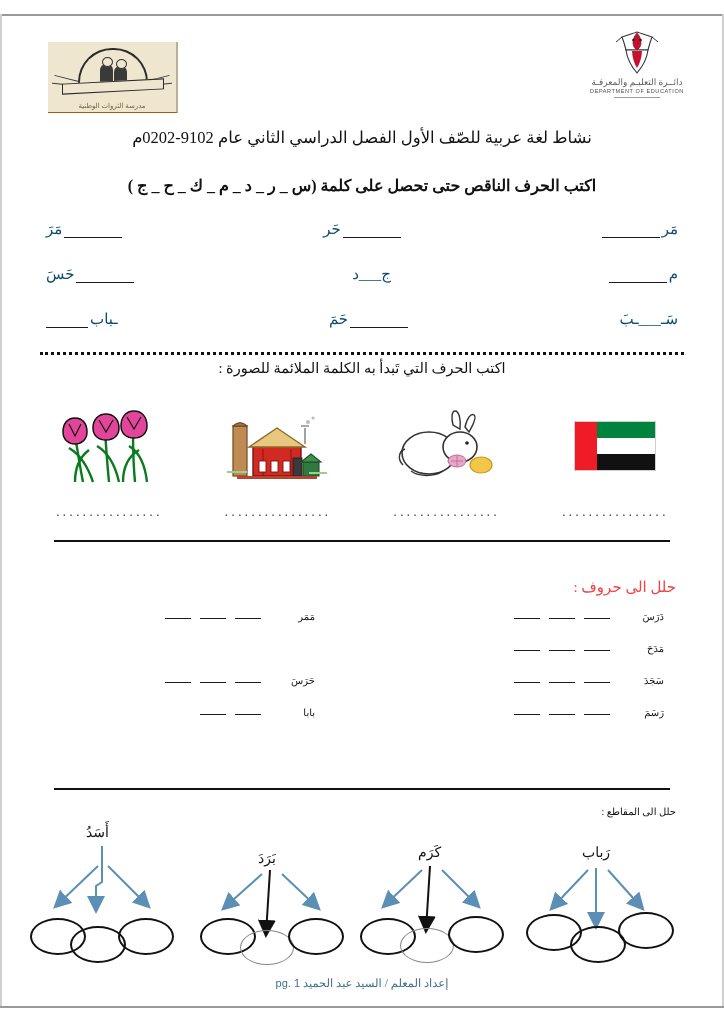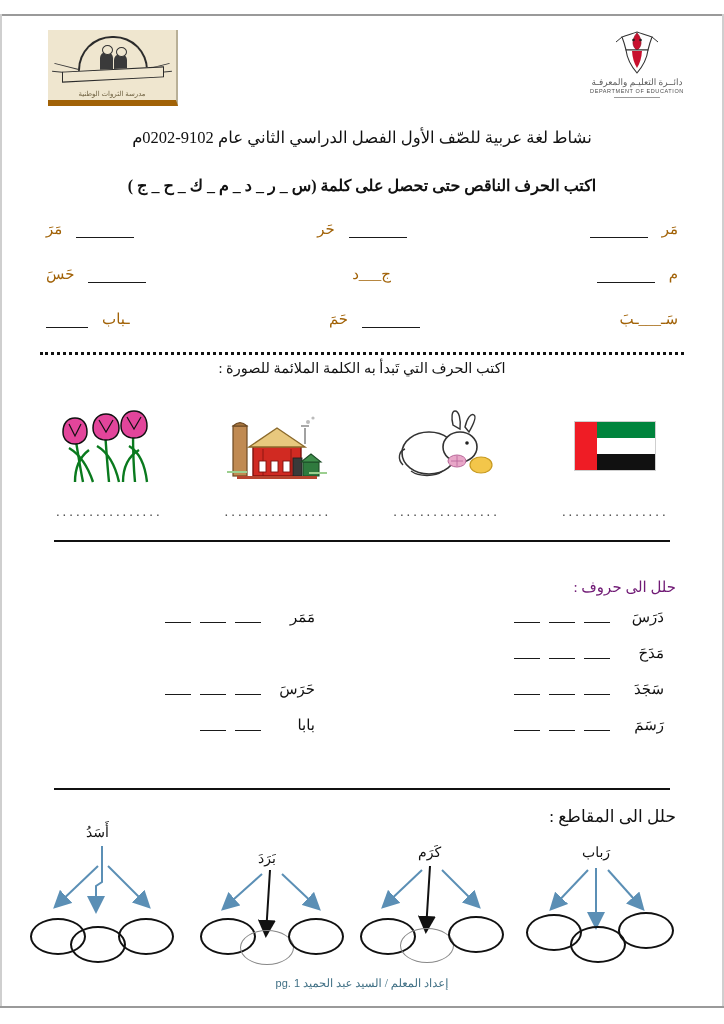--- a/index.html
+++ b/index.html
@@ -44,25 +44,25 @@
   }
 
   
   .header {
     position: absolute;
     top: 26px; left: 0; right: 0;
     height: 86px;
   }
   .school-logo {
     position: absolute;
-    left: 48px; top: 4px;
+    left: 48px; top: 16px;
     width: 128px; height: 70px;
     background: #efe6cf;
     border-right: 2px solid #b9b097;
-    border-bottom: 6px solid #a16207;
+    border-bottom: 1px solid #a16207;
     overflow: hidden;
   }
   .school-logo .arc {
     position: absolute;
     left: 30px; top: 6px;
     width: 66px; height: 40px;
     border: 2px solid #2b2b2b;
     border-bottom: none;
     border-radius: 34px 34px 0 0;
   }
@@ -174,26 +174,26 @@
     left: 46px; right: 46px;
     display: flex;
     flex-direction: row-reverse;
     justify-content: space-between;
     align-items: flex-end;
     direction: rtl;
   }
   .fill-item {
     font-size: 15px;
     direction: rtl;
-    color: #a16207;
+    color: #0c4a6e;
     white-space: nowrap;
     display: flex;
     flex-direction: row;
     align-items: flex-end;
-    gap: 14px;
+    gap: 2px;
   }
   .blank-line {
     display: inline-block;
     width: 58px;
     border-bottom: 1.6px solid #1a1a1a;
     height: 13px;
   }
   .blank-line.short { width: 42px; }
 
   .dotted-sep {
@@ -256,62 +256,62 @@
   .flag .green { background: #00843d; }
   .flag .white { background: #ffffff; }
   .flag .black { background: #111111; }
 
   
   .instr3 {
     position: absolute;
     top: 578px; right: 48px;
     font-size: 15px;
     direction: rtl;
-    color: #701a75;
+    color: #ef4444;
   }
   .decomp {
     position: absolute;
     left: 60px; right: 60px;
     top: 608px;
     direction: rtl;
   }
   .decomp-row {
     display: flex;
     flex-direction: row;
     justify-content: space-between;
     margin-bottom: 18px;
     direction: rtl;
   }
   .decomp-cell {
     display: flex;
     flex-direction: row;
     align-items: flex-end;
     gap: 8px;
-    font-size: 15px;
+    font-size: 10px;
     direction: rtl;
     color: #111;
     width: 255px;
   }
   .decomp-cell .word { min-width: 46px; text-align: right; }
   .decomp-cell .slots {
     display: flex;
     flex-direction: row;
     gap: 9px;
     padding-bottom: 3px;
   }
   .slot {
     width: 26px;
     border-bottom: 1.7px solid #1a1a1a;
     height: 10px;
   }
 
   .instr4 {
     position: absolute;
     top: 806px; right: 48px;
-    font-size: 17px;
+    font-size: 10px;
     direction: rtl;
     color: #111;
   }
 
   
   .syll-area {
     position: absolute;
     top: 812px; left: 24px; right: 24px;
     height: 150px;
   }

